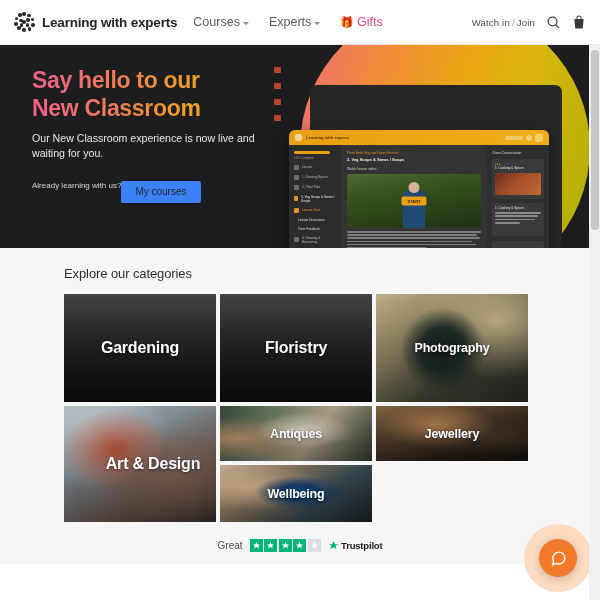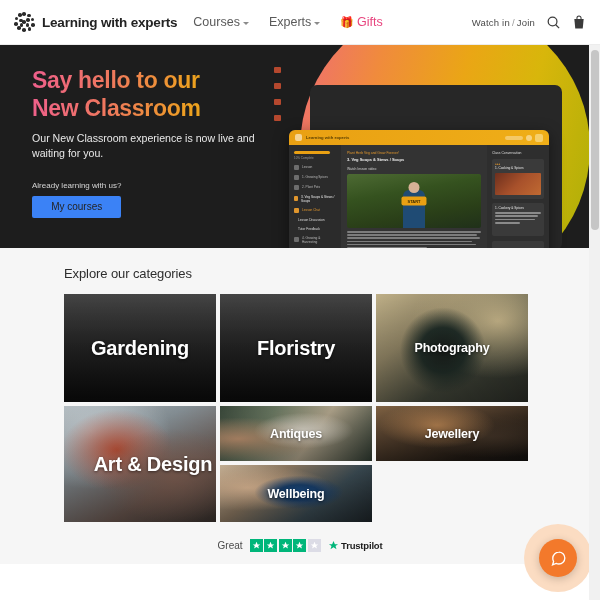--- a/index.html
+++ b/index.html
@@ -40,21 +40,21 @@
     background: linear-gradient(105deg,#ef6a7a 0%, #f08b3c 26%, #eaa615 50%, #d8b60b 70%, #a8ae07 100%);
   }
   .hero-text { position:absolute; left:32px; top:21px; width:255px; z-index:3;}
   .hero-h1 {
     font-size:23px; font-weight:bold; line-height:1.22; letter-spacing:-0.3px;
     background: linear-gradient(95deg,#ef5f8c 0%, #ef7a5b 32%, #eda020 62%, #e3bb12 100%);
     -webkit-background-clip:text; background-clip:text; color:transparent; -webkit-text-fill-color:transparent;
   }
   .hero-sub { margin-top:9px; font-size:10.6px; color:#e8e8e8; line-height:1.45; width:225px;}
   .hero-ctas { margin-top:19px; display:flex; gap:21px; }
-  .cta-col { display:flex; flex-direction:column; }
+  .cta-col { display:flex; }
   .cta-label { font-size:8px; color:#d5d5d5; margin-bottom:6px; }
   .btn {
     display:inline-flex; align-items:center; justify-content:center;
     height:22px; font-size:10px; border-radius:2px; cursor:pointer; white-space:nowrap;
   }
   .btn-white { background:#3b82f6; color:#252525; padding:0 14px; }
   .btn-grad { background: linear-gradient(90deg,#ee4b82 0%, #ef8740 45%, #cdb40d 100%); color:#ffffff; padding:0 14px; }
 
   
   .mock-shadow{
@@ -100,21 +100,21 @@
   .mock-alert{width:7px;height:6px;border-radius:1px;background:#b5482e;}
 
   
   .section { background:#f6f6f6; padding:18px 0 0 0; height:316px; }
   .section-inner { width:472px; margin:0 auto; }
   .section-title { font-size:13px; color:#2e2e2e; margin-bottom:13px; letter-spacing:-0.1px;}
   .grid { display:grid; grid-template-columns:152px 152px 152px; grid-template-rows:108px 55px 57px;
           gap:4px; }
   .card { position:relative; overflow:hidden; cursor:pointer; display:flex; align-items:center; justify-content:center; }
   .card .cap { position:relative; z-index:3; color:#fff; font-weight:bold; text-shadow:0 1px 3px rgba(0,0,0,.55); letter-spacing:-0.2px;}
-  .card.big .cap { font-size:20px;text-align:center; }
+  .card.big .cap { font-size:16px;text-align:center; }
   .card.small .cap { font-size:12.5px; }
   .card .ov { position:absolute; inset:0; z-index:2; }
 
   .c-dark { background:linear-gradient(180deg,#484848 0%, #2e2e2e 42%, #101010 100%); }
   .c-art { background:
       radial-gradient(ellipse at 72% 60%, #8d6a5c 0%, rgba(141,106,92,0) 48%),
       radial-gradient(ellipse at 35% 38%, #c8553a 0%, rgba(200,85,58,0) 40%),
       radial-gradient(ellipse at 18% 22%, #cfd8dd 0%, rgba(207,216,221,0) 45%),
       linear-gradient(150deg,#b9c3c8 0%, #8f9aa0 35%, #6e5a52 70%, #3b332f 100%); padding-left: 26px;}
   .c-photo { background:

